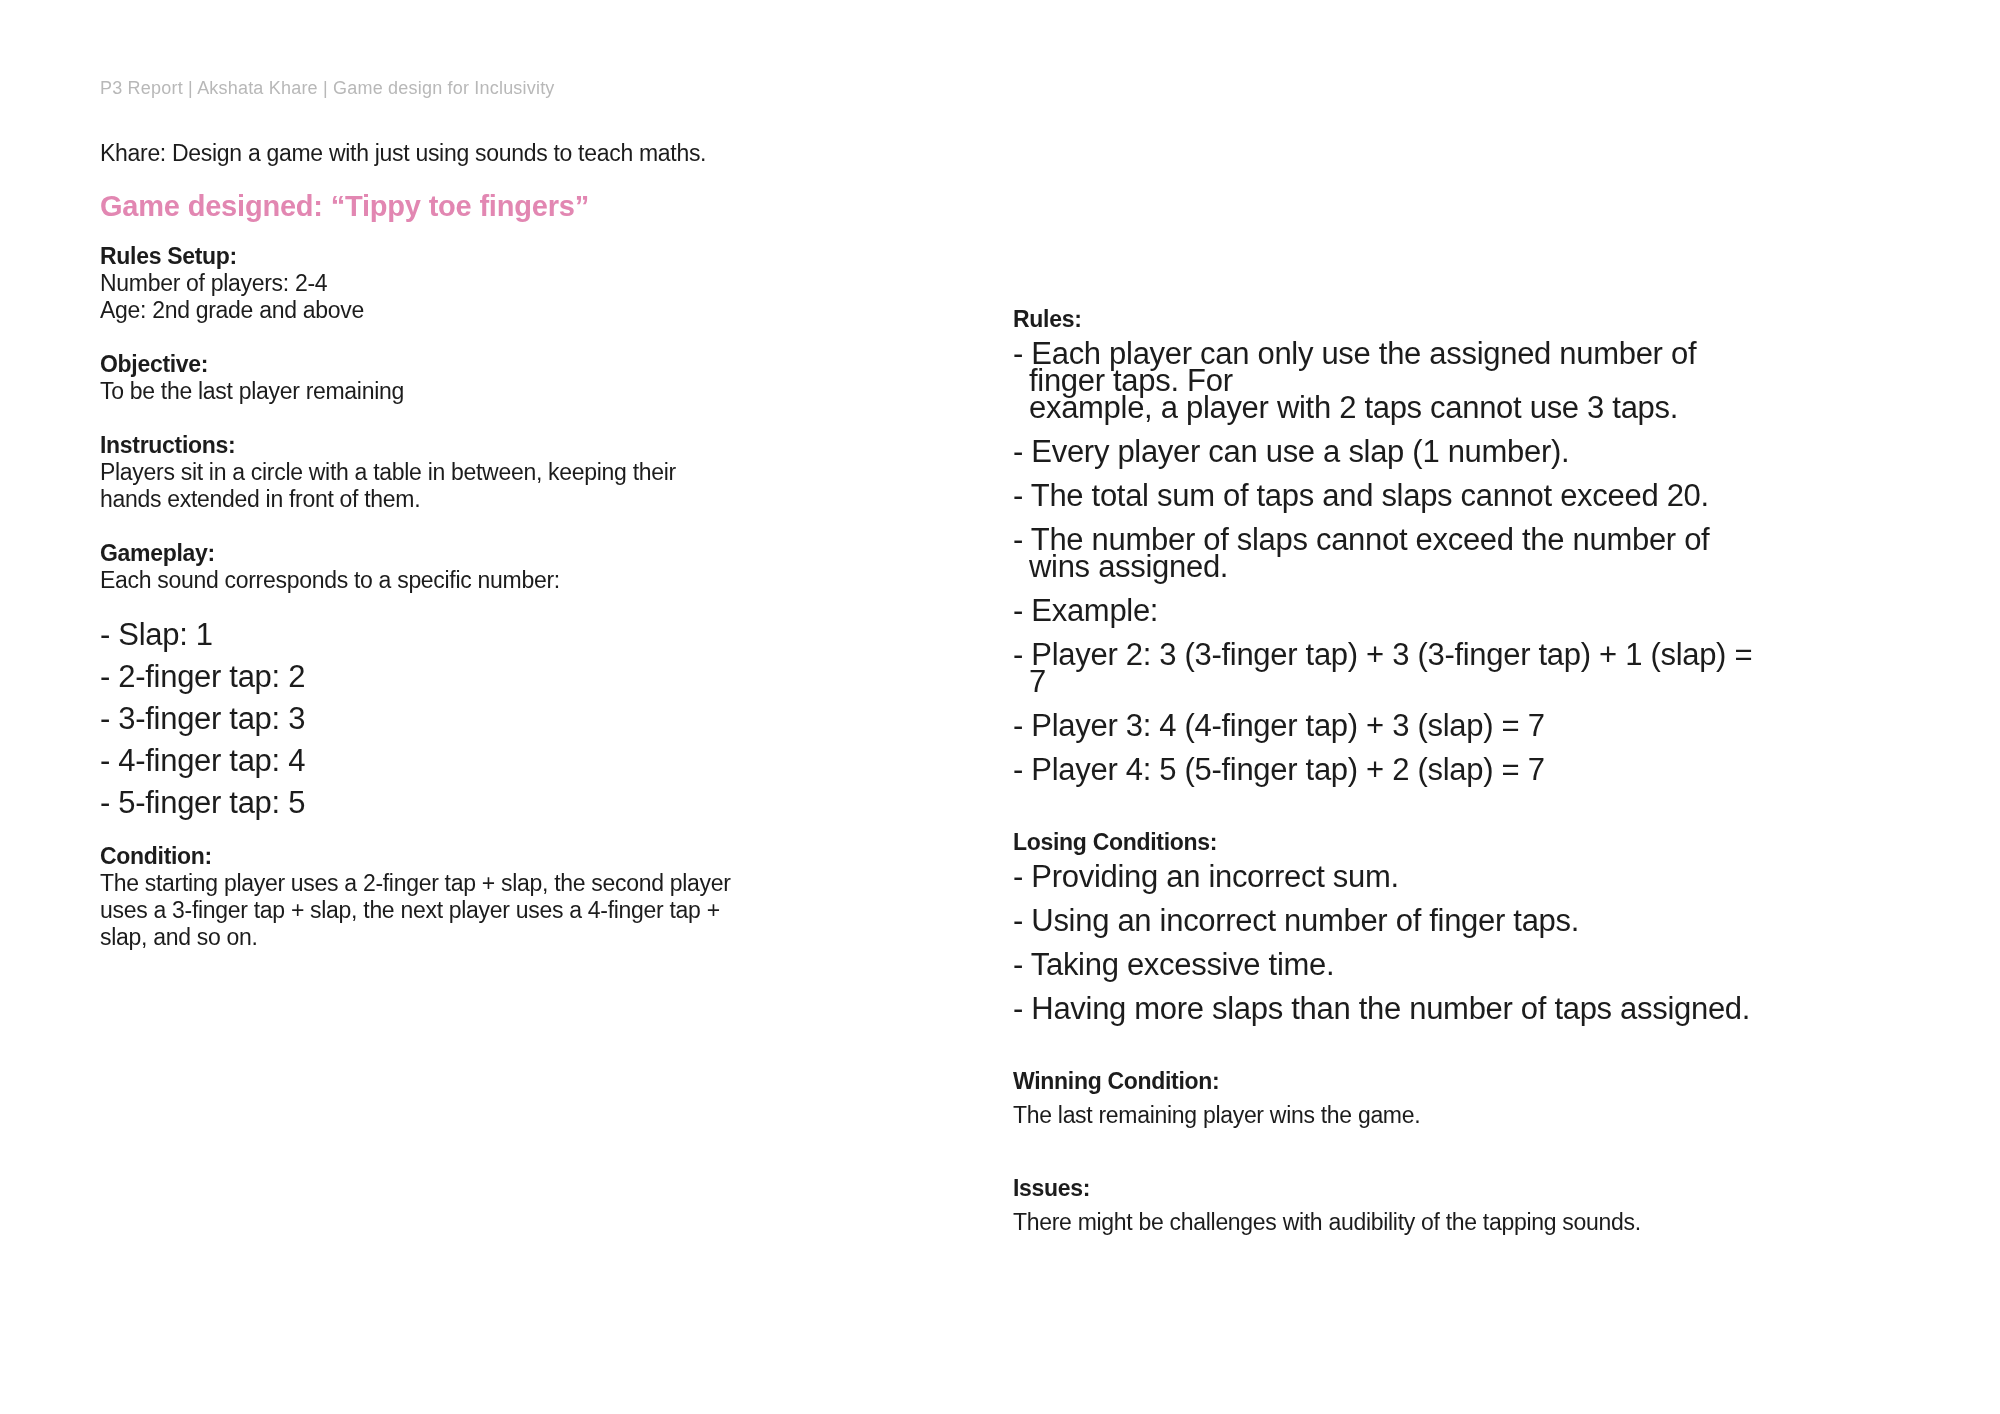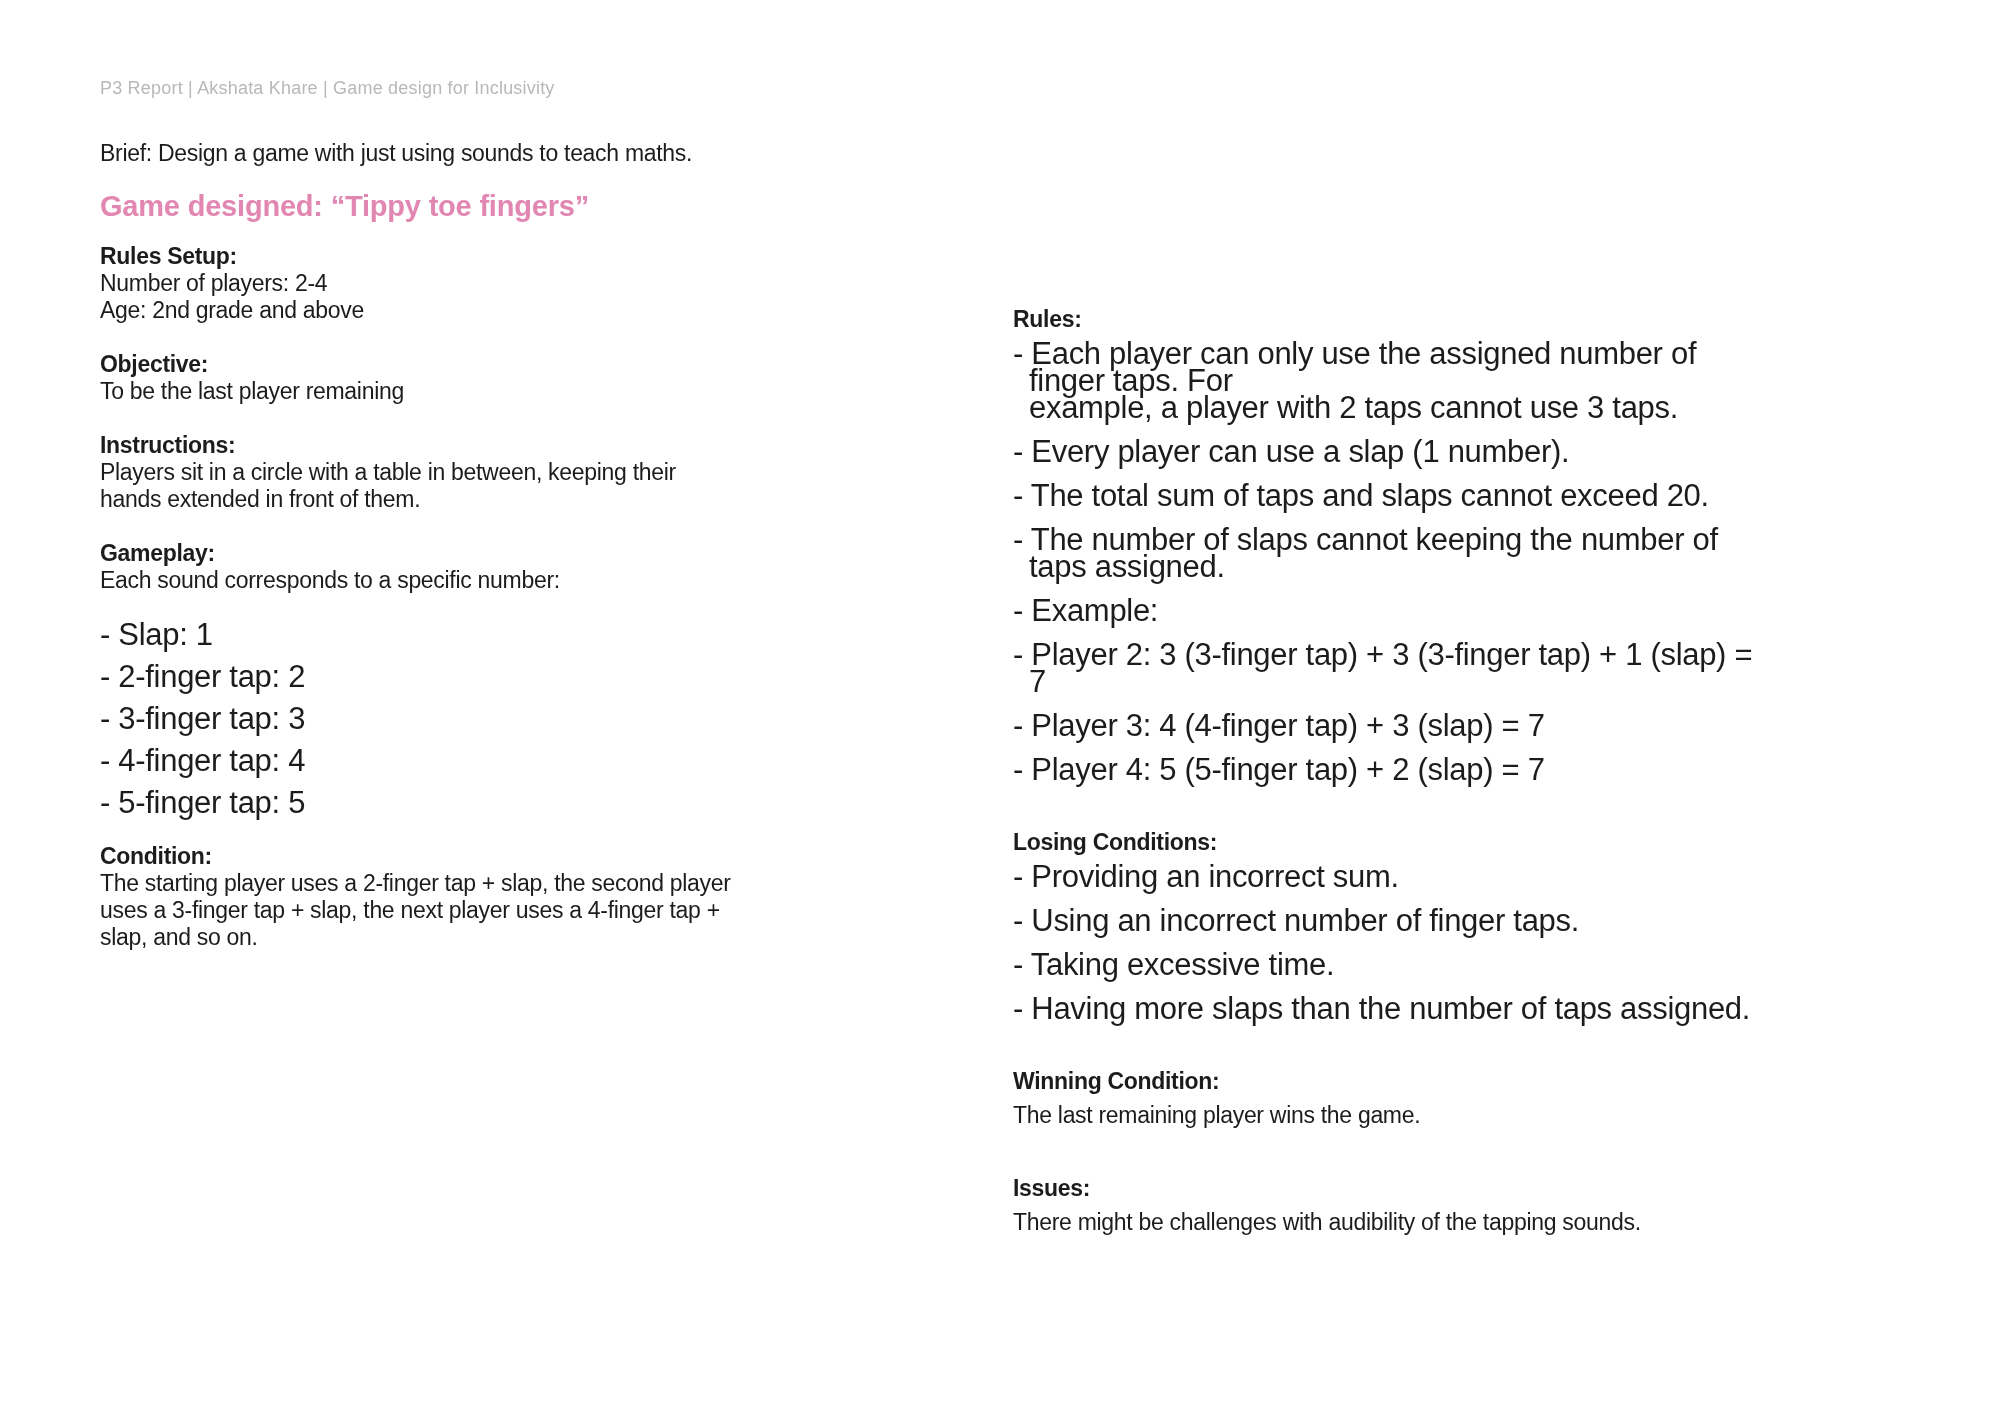--- a/index.html
+++ b/index.html
@@ -81,21 +81,21 @@
     letter-spacing: 0.2px;
   }
 </style>
 </head>
 <body>
 
 <div class="page">
   <div class="header-meta" style="color: rgb(184, 184, 184);">P3 Report | Akshata Khare | Game design for Inclusivity</div>
 
   <div class="left-col">
-    <div class="brief">Brief: Design a game with just using sounds to teach maths.</div>
+    <div class="brief">Khare: Design a game with just using sounds to teach maths.</div>
     <h1 class="title" style="color: rgb(226, 135, 178);">Game designed: “Tippy toe fingers”</h1>
     <div class="sections" id="left-sections">
         <section class="section">
           <div class="heading">Rules Setup:</div>
           <div class="para">Number of players: 2-4
 Age: 2nd grade and above</div>
         </section>
         <section class="section">
           <div class="heading">Objective:</div>
           <div class="para">To be the last player remaining</div>
@@ -126,21 +126,21 @@
   </div>
 
   <div class="right-col">
     <div class="sections" id="right-sections">
         <section class="section">
           <div class="heading">Rules:</div>
           <div class="list-item">- Each player can only use the assigned number of finger taps. For
 example, a player with 2 taps cannot use 3 taps.</div>
           <div class="list-item">- Every player can use a slap (1 number).</div>
           <div class="list-item">- The total sum of taps and slaps cannot exceed 20.</div>
-          <div class="list-item">- The number of slaps cannot keeping the number of taps assigned.</div>
+          <div class="list-item">- The number of slaps cannot exceed the number of wins assigned.</div>
           <div class="list-item">- Example:</div>
           <div class="list-item">- Player 2: 3 (3-finger tap) + 3 (3-finger tap) + 1 (slap) = 7</div>
           <div class="list-item">- Player 3: 4 (4-finger tap) + 3 (slap) = 7</div>
           <div class="list-item">- Player 4: 5 (5-finger tap) + 2 (slap) = 7</div>
         </section>
         <section class="section">
           <div class="heading">Losing Conditions:</div>
           <div class="list-item">- Providing an incorrect sum.</div>
           <div class="list-item">- Using an incorrect number of finger taps.</div>
           <div class="list-item">- Taking excessive time.</div>

